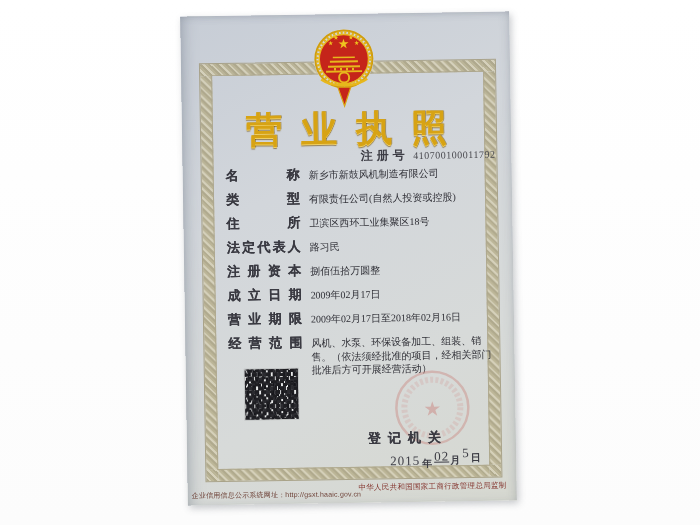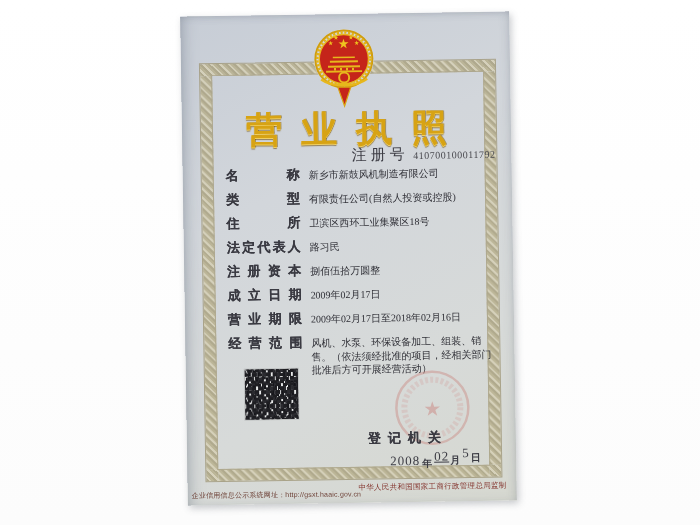--- a/index.html
+++ b/index.html
@@ -40,21 +40,21 @@
     position:absolute; left:0; top:91px; width:100%;
     text-align:center; font-size:36px; font-weight:bold;
     letter-spacing:19px; padding-left:19px;
     color:#d7a314;
     text-shadow: 0 1px 0 #f0cf63, 0 2px 1px rgba(105,72,4,.6), 1px 0 0 rgba(120,84,6,.5);
     font-family:"Liberation Serif","DejaVu Serif",serif;
   }
 
   
   .regno { position:absolute; right:16px; top:132px; white-space:nowrap; }
-  .regno .lab { font-weight:normal; color:#3c3c44; font-size:15px; letter-spacing:4px; }
+  .regno .lab { font-weight:bold; color:#3c3c44; font-size:12px; letter-spacing:4px; }
   .regno .num { font-size:10px; color:#4a4a50; font-family:"Liberation Serif","DejaVu Serif",serif; letter-spacing:0.5px; }
 
   
   .fields { position:absolute; left:43px; top:153px; width:270px; }
   .frow { display:flex; align-items:flex-start; margin-bottom:9.5px; }
   .flabel {
     flex:0 0 74px; width:74px; font-weight:bold; font-size:13px; color:#3a3a42;
     text-align:justify; text-align-last:justify; line-height:1;
     text-shadow:0 0 .4px #3a3a42;
   }
@@ -185,20 +185,20 @@
       <svg viewBox="0 0 80 80" width="80" height="80" aria-hidden="true">
         <circle cx="40" cy="40" r="36" fill="none" stroke="#c87a74" stroke-width="2.5" opacity=".7"></circle>
         <circle cx="40" cy="40" r="28" fill="none" stroke="#d1938e" stroke-width="6" stroke-dasharray="3 2.2" opacity=".45"></circle>
         <text x="40" y="48" font-size="20" fill="#c87a74" text-anchor="middle" opacity=".8">★</text>
       </svg>
     </div>
 
     <div class="registrar">登记机关</div>
 
     <div class="dateline">
-      <span class="num y">2008</span><span class="unit yu">年</span><span class="num mo">02</span><span class="unit mu">月</span><span class="num dy">5</span><span class="unit du">日</span>
+      <span class="num y">2015</span><span class="unit yu">年</span><span class="num mo">02</span><span class="unit mu">月</span><span class="num dy">5</span><span class="unit du">日</span>
     </div>
 
     <div class="foot-left">企业信用信息公示系统网址：http://gsxt.haaic.gov.cn</div>
     <div class="foot-right">中华人民共和国国家工商行政管理总局监制</div>
 
   </div>
 </div>
 
 </body></html>

